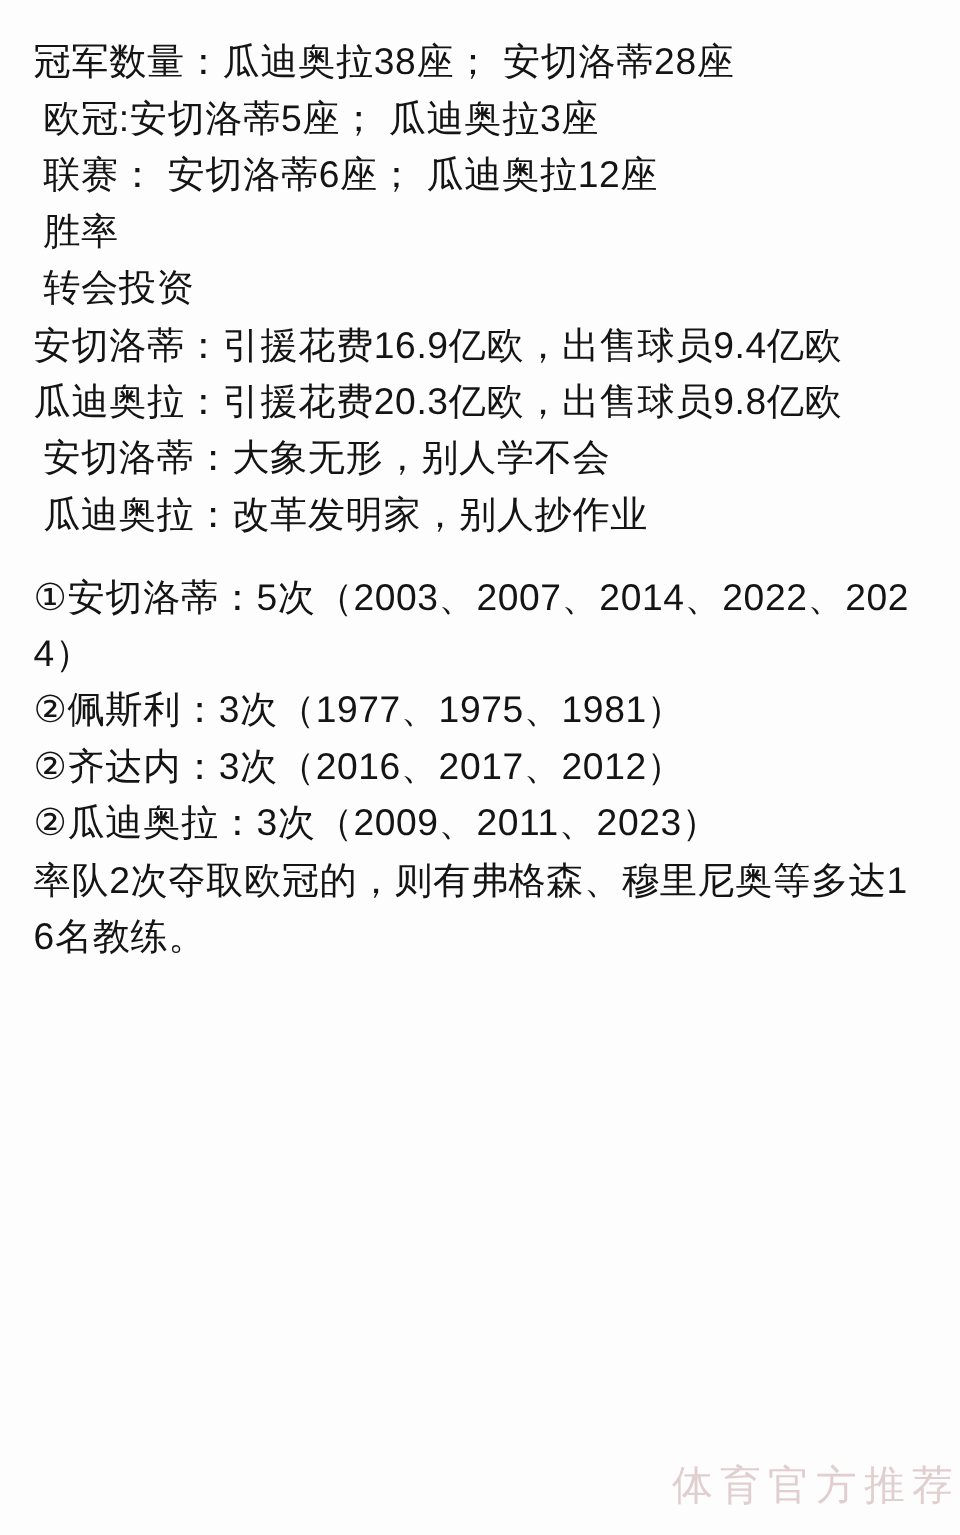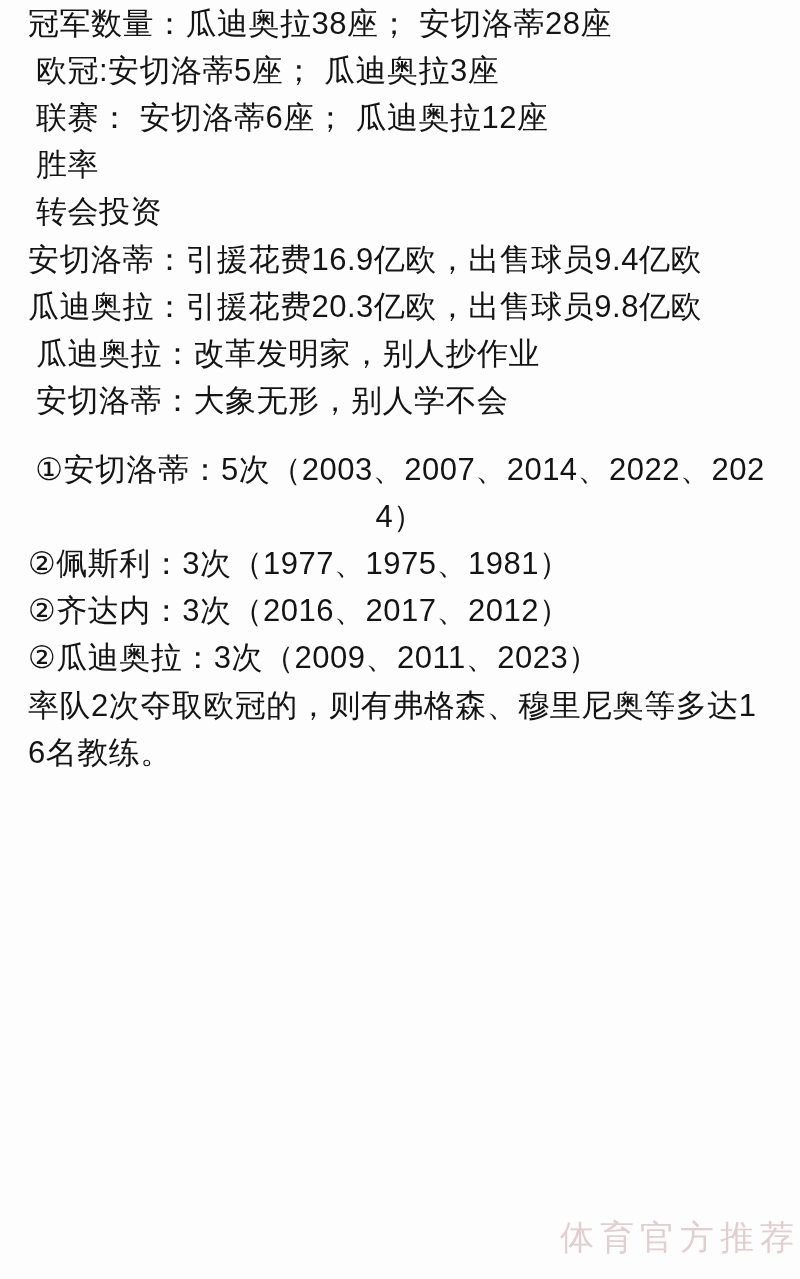--- a/index.html
+++ b/index.html
@@ -16,38 +16,37 @@
     overflow: hidden;
   }
   #page {
     position: relative;
     width: 800px;
     height: 1279px;
     padding: 0;
     box-sizing: border-box;
   }
   .content {
-    padding: 0 28px 0 28px;
+    padding: 28px 28px 0 28px;
     box-sizing: border-box;
   }
   .line {
     font-size: 31px;
     line-height: 1.52;
     letter-spacing: 0.5px;
     white-space: pre-wrap;
     word-break: break-all;
     font-weight: 500;
     color: #141414;
   }
   .indent-1 {
     padding-left: 8px;
   }
   .gap-before {
     margin-top: 22px;
-    text-align: center;
   }
   .watermark {
     position: absolute;
     left: 0;
     right: 0;
     bottom: 18px;
     text-align: right;
     font-size: 34px;
     letter-spacing: 6px;
     color: rgba(190, 150, 150, 0.45);
@@ -61,22 +60,22 @@
 
 <div id="page">
   <div class="content">
     <div class="line">冠军数量：瓜迪奥拉38座； 安切洛蒂28座</div>
     <div class="line indent-1">欧冠:安切洛蒂5座； 瓜迪奥拉3座</div>
     <div class="line indent-1">联赛： 安切洛蒂6座； 瓜迪奥拉12座</div>
     <div class="line indent-1">胜率</div>
     <div class="line indent-1">转会投资</div>
     <div class="line">安切洛蒂：引援花费16.9亿欧，出售球员9.4亿欧</div>
     <div class="line">瓜迪奥拉：引援花费20.3亿欧，出售球员9.8亿欧</div>
+    <div class="line indent-1">安切洛蒂：大象无形，别人学不会</div>
     <div class="line indent-1">瓜迪奥拉：改革发明家，别人抄作业</div>
-    <div class="line indent-1">安切洛蒂：大象无形，别人学不会</div>
     <div class="line gap-before">①安切洛蒂：5次（2003、2007、2014、2022、2024）</div>
     <div class="line">②佩斯利：3次（1977、1975、1981）</div>
     <div class="line">②齐达内：3次（2016、2017、2012）</div>
     <div class="line">②瓜迪奥拉：3次（2009、2011、2023）</div>
     <div class="line">率队2次夺取欧冠的，则有弗格森、穆里尼奥等多达16名教练。</div>
   </div>
   <div class="watermark">体育官方推荐</div>
 </div>
 
 </body></html>

